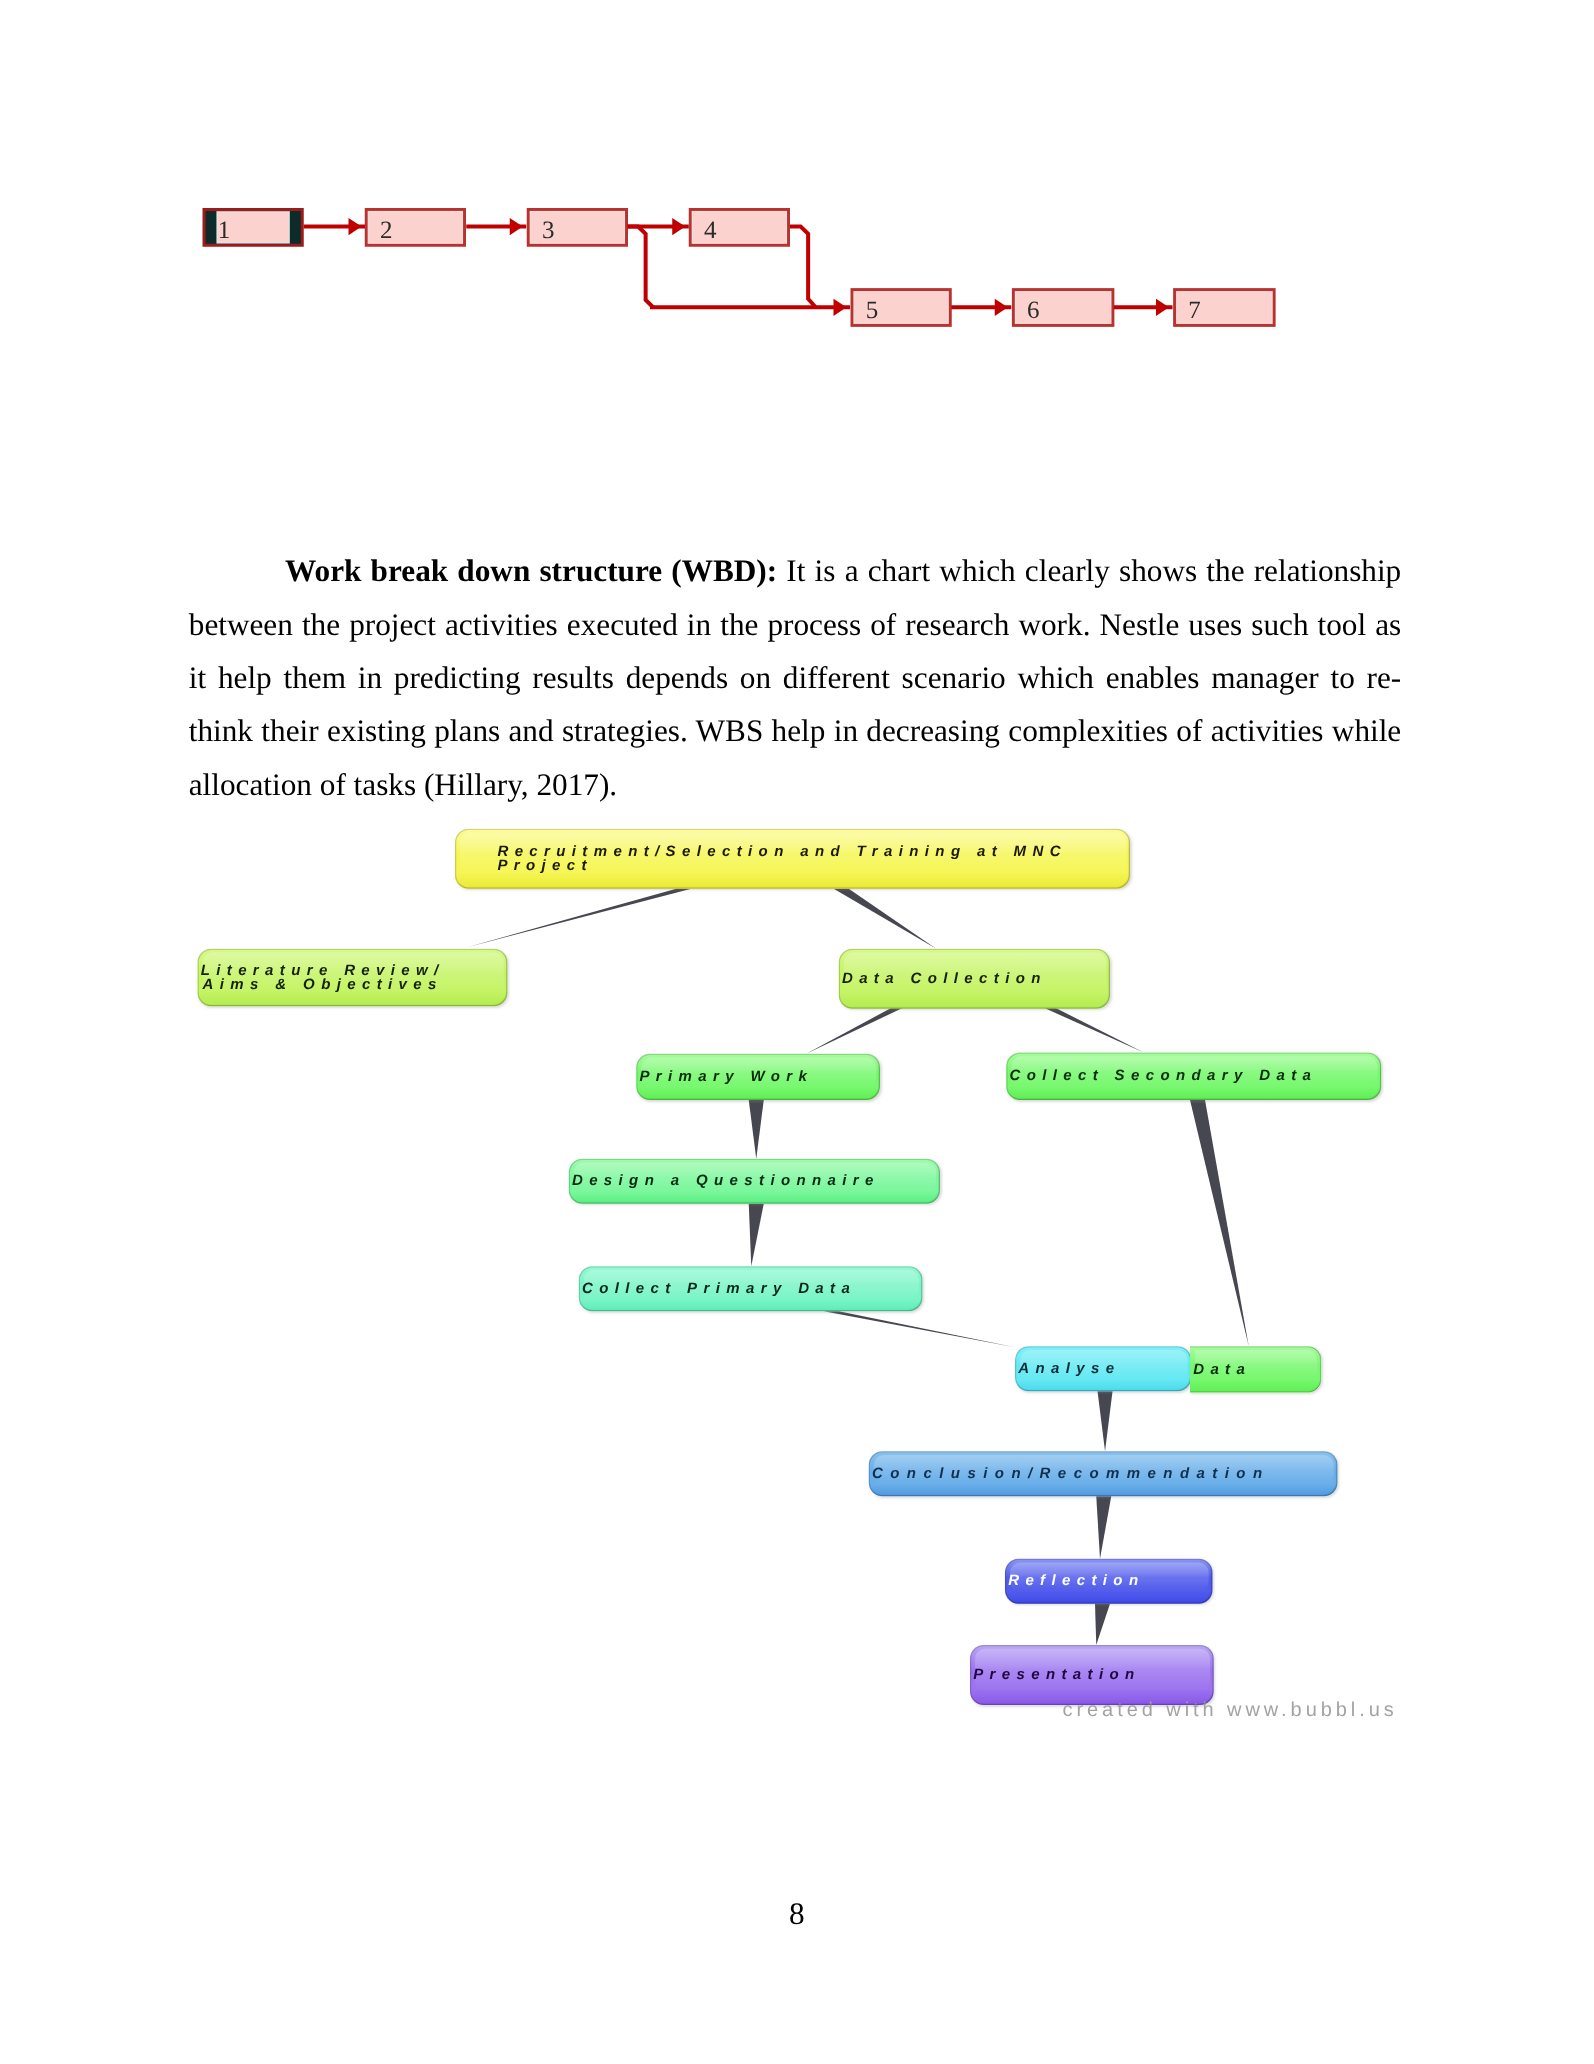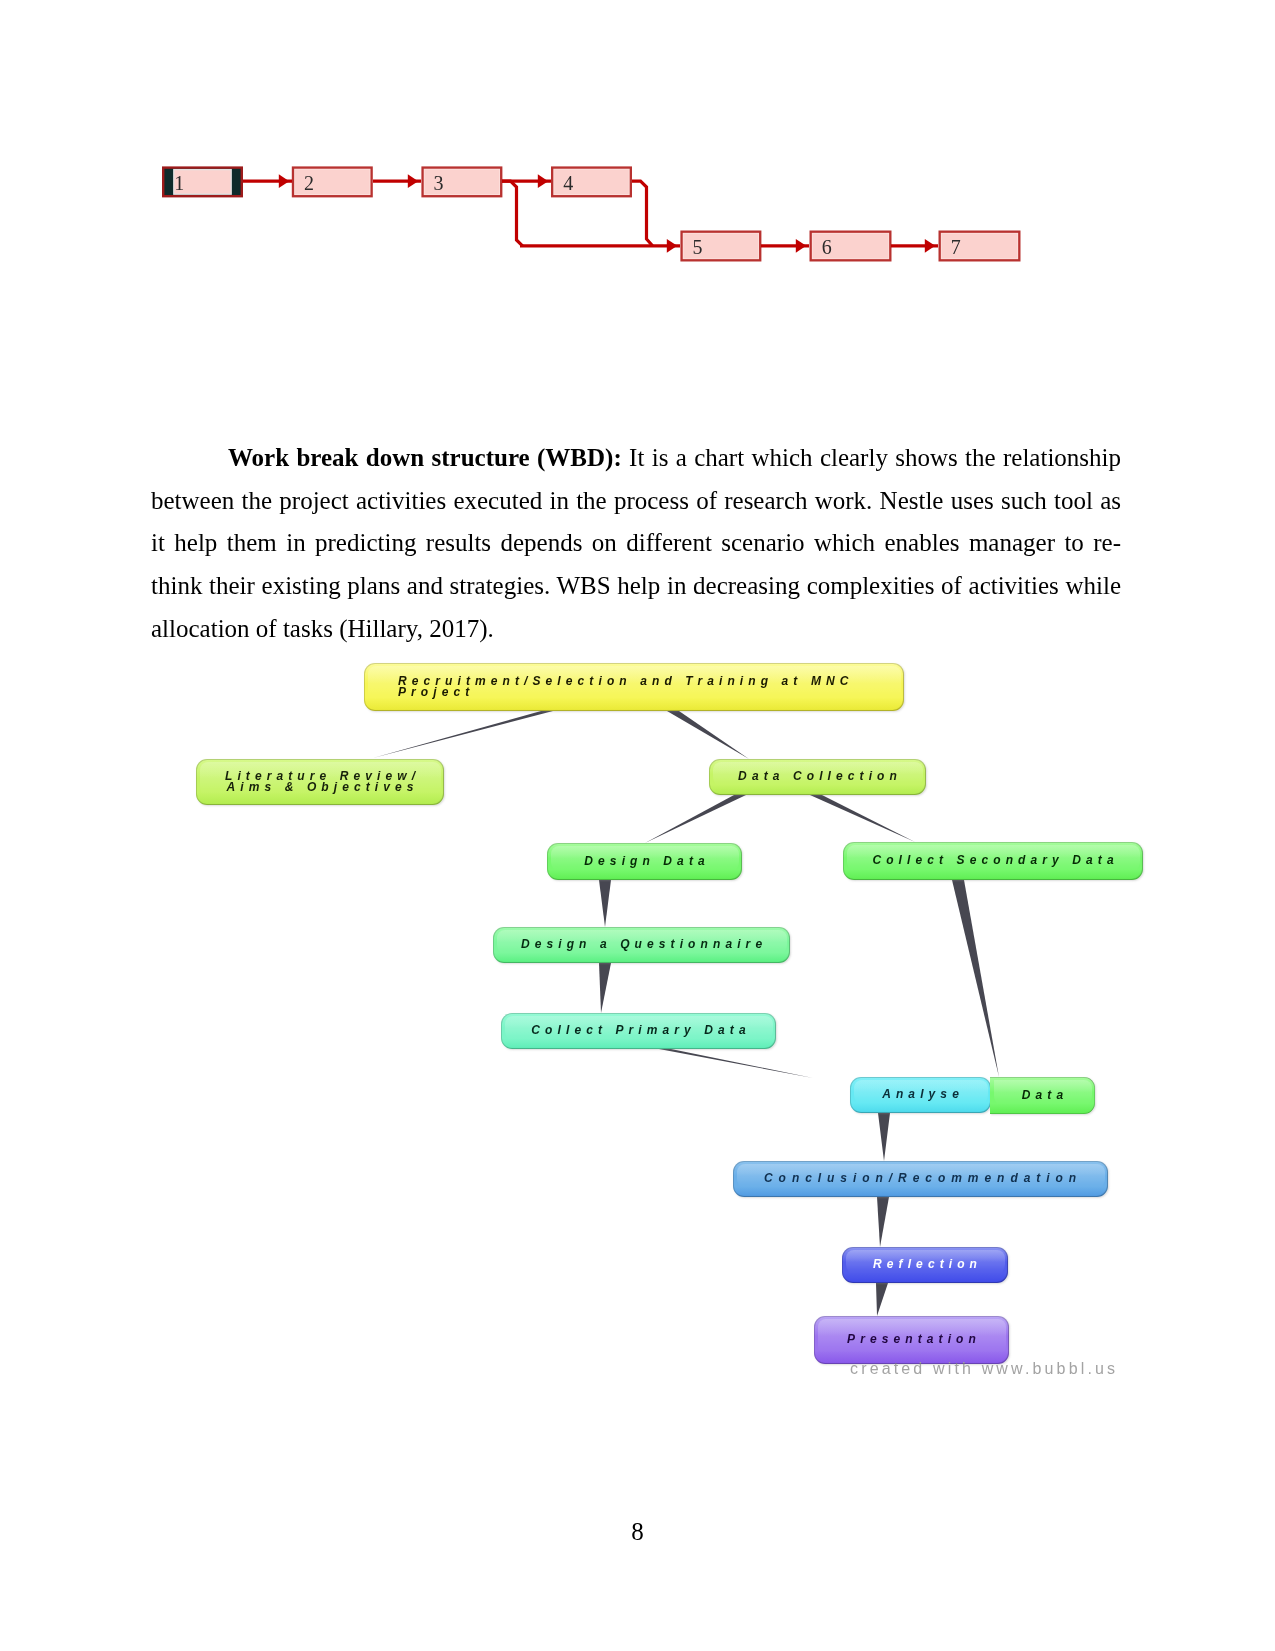--- a/index.html
+++ b/index.html
@@ -19,21 +19,21 @@
   #para b{font-weight:bold;}
 
   
   #wbs{position:absolute;left:0;top:0;width:1275px;height:1651px;}
   #wbsnodes{position:absolute;left:0;top:0;width:1275px;height:1651px;font-style:italic;}
   .bub{position:absolute;box-sizing:border-box;border-radius:11px;
        font-family:"Liberation Sans",sans-serif;font-weight:bold;
        display:flex;align-items:center;font-size:12px;
        letter-spacing:5.1px;white-space:pre-line;line-height:11.5px;
        box-shadow:1px 1px 2px rgba(140,140,140,.30);}
-  .bub.c{justify-content:center;text-align:center;margin-left:38px;}
+  .bub.c{justify-content:flex-start;text-align:center;}
   .bub.l{justify-content:flex-start;text-align:left;}
   .bub .gloss{position:absolute;left:4px;right:3px;top:2.5px;bottom:6px;
        border-radius:8px 8px 13px 13px;pointer-events:none;z-index:1;
        background:linear-gradient(180deg,rgba(255,255,255,.22) 0%,
                   rgba(255,255,255,.18) 30%,rgba(255,255,255,.11) 54%,
                   rgba(255,255,255,.04) 72%,rgba(255,255,255,0) 88%,
                   rgba(255,255,255,0) 100%);}
   .bub .rim{position:absolute;left:0;top:0;right:0;bottom:0;z-index:3;
        border-radius:11px;pointer-events:none;
        box-shadow:inset 0 0 0 1px rgba(0,0,0,.16),
@@ -118,22 +118,22 @@
       <path d="M952 880 L964 880 L999 1077 Z" fill="#474751"></path>
       <path d="M878 1113 L890 1113 L884 1161 Z" fill="#474751"></path>
       <path d="M877 1197 L889 1197 L880 1247 Z" fill="#474751"></path>
       <path d="M876 1283 L888 1283 L877 1316 Z" fill="#474751"></path>
     </svg>
   <div id="wbsnodes">
       <div class="bub l" style="left: 364px; top: 663px; width: 540px; height: 48px; color: rgb(26, 26, 0); padding-left: 31.4px; background: linear-gradient(rgb(252, 252, 156) 0%, rgb(246, 246, 86) 42%, rgb(246, 246, 86) 72%, rgb(233, 233, 52) 100%);"><i class="gloss"></i><i class="rim"></i><span class="lbl">Recruitment/Selection and Training at MNC
 Project</span></div>
       <div class="bub c" style="left: 158px; top: 759px; width: 248px; height: 46px; color: rgb(22, 33, 10); background: linear-gradient(rgb(215, 249, 140) 0%, rgb(197, 244, 101) 42%, rgb(197, 244, 101) 72%, rgb(178, 236, 78) 100%);"><i class="gloss"></i><i class="rim"></i><span class="lbl">Literature Review/
 Aims &amp; Objectives</span></div>
-      <div class="bub c" style="left: 671px; top: 759px; width: 217px; height: 36px; color: rgb(22, 33, 10); background: linear-gradient(rgb(215, 249, 140) 0%, rgb(197, 244, 101) 42%, rgb(197, 244, 101) 72%, rgb(178, 236, 78) 100%);"><i class="gloss"></i><i class="rim"></i><span class="lbl">Data Collection</span></div>
-      <div class="bub c" style="left: 509px; top: 843px; width: 195px; height: 37px; color: rgb(6, 43, 6); background: linear-gradient(rgb(168, 252, 158) 0%, rgb(119, 248, 110) 42%, rgb(119, 248, 110) 72%, rgb(94, 238, 82) 100%);"><i class="gloss"></i><i class="rim"></i><span class="lbl">Design Data</span></div>
+      <div class="bub c" style="left: 671px; top: 759px; width: 217px; height: 48px; color: rgb(22, 33, 10); background: linear-gradient(rgb(215, 249, 140) 0%, rgb(197, 244, 101) 42%, rgb(197, 244, 101) 72%, rgb(178, 236, 78) 100%);"><i class="gloss"></i><i class="rim"></i><span class="lbl">Data Collection</span></div>
+      <div class="bub c" style="left: 509px; top: 843px; width: 195px; height: 37px; color: rgb(6, 43, 6); background: linear-gradient(rgb(168, 252, 158) 0%, rgb(119, 248, 110) 42%, rgb(119, 248, 110) 72%, rgb(94, 238, 82) 100%);"><i class="gloss"></i><i class="rim"></i><span class="lbl">Primary Work</span></div>
       <div class="bub c" style="left: 805px; top: 842px; width: 300px; height: 38px; color: rgb(6, 43, 6); background: linear-gradient(rgb(168, 252, 158) 0%, rgb(119, 248, 110) 42%, rgb(119, 248, 110) 72%, rgb(94, 238, 82) 100%);"><i class="gloss"></i><i class="rim"></i><span class="lbl">Collect Secondary Data</span></div>
       <div class="bub c" style="left: 455px; top: 927px; width: 297px; height: 36px; color: rgb(6, 43, 18); background: linear-gradient(rgb(159, 251, 173) 0%, rgb(123, 247, 156) 42%, rgb(123, 247, 156) 72%, rgb(88, 239, 128) 100%);"><i class="gloss"></i><i class="rim"></i><span class="lbl">Design a Questionnaire</span></div>
       <div class="bub c" style="left: 463px; top: 1013px; width: 275px; height: 36px; color: rgb(6, 40, 28); background: linear-gradient(rgb(150, 250, 213) 0%, rgb(123, 245, 199) 42%, rgb(123, 245, 199) 72%, rgb(92, 237, 182) 100%);"><i class="gloss"></i><i class="rim"></i><span class="lbl">Collect Primary Data</span></div>
       <div class="bub c" style="left: 952px; top: 1077px; width: 105px; height: 37px; color: rgb(6, 43, 6); border-radius: 0px 11px 11px 0px; z-index: 5; background: linear-gradient(rgb(168, 252, 158) 0%, rgb(119, 248, 110) 42%, rgb(119, 248, 110) 72%, rgb(94, 238, 82) 100%);"><i class="gloss" style="border-radius: 0px 8px 13px 13px;"></i><i class="rim" style="border-radius: 0px 11px 11px 0px; box-shadow: rgba(0, 0, 0, 0.16) 0px -1px 0px 0px inset, rgba(0, 0, 0, 0.16) 0px 1px 0px 0px inset, rgba(0, 0, 0, 0.16) -1px 0px 0px 0px inset;"></i><span class="lbl">Data</span></div>
       <div class="bub c" style="left: 812px; top: 1077px; width: 141px; height: 36px; color: rgb(10, 46, 56); background: linear-gradient(rgb(131, 240, 248) 0%, rgb(102, 233, 243) 42%, rgb(102, 233, 243) 72%, rgb(76, 217, 236) 100%);"><i class="gloss"></i><i class="rim"></i><span class="lbl">Analyse</span></div>
       <div class="bub c" style="left: 695px; top: 1161px; width: 375px; height: 36px; color: rgb(16, 48, 79); letter-spacing: 5.95px; background: linear-gradient(rgb(139, 194, 238) 0%, rgb(106, 175, 233) 42%, rgb(106, 175, 233) 72%, rgb(79, 153, 225) 100%);"><i class="gloss"></i><i class="rim"></i><span class="lbl">Conclusion/Recommendation</span></div>
       <div class="bub c" style="left: 804px; top: 1247px; width: 166px; height: 36px; color: rgb(255, 255, 255); background: linear-gradient(rgb(141, 150, 242) 0%, rgb(81, 92, 236) 42%, rgb(81, 92, 236) 72%, rgb(63, 74, 233) 100%);"><i class="gloss"></i><i class="rim"></i><span class="lbl">Reflection</span></div>
       <div class="bub c" style="left: 776px; top: 1316px; width: 195px; height: 48px; color: rgb(32, 6, 64); background: linear-gradient(rgb(187, 167, 245) 0%, rgb(156, 116, 239) 42%, rgb(156, 116, 239) 72%, rgb(136, 87, 234) 100%);"><i class="gloss"></i><i class="rim"></i><span class="lbl">Presentation</span></div>
     </div>
 

